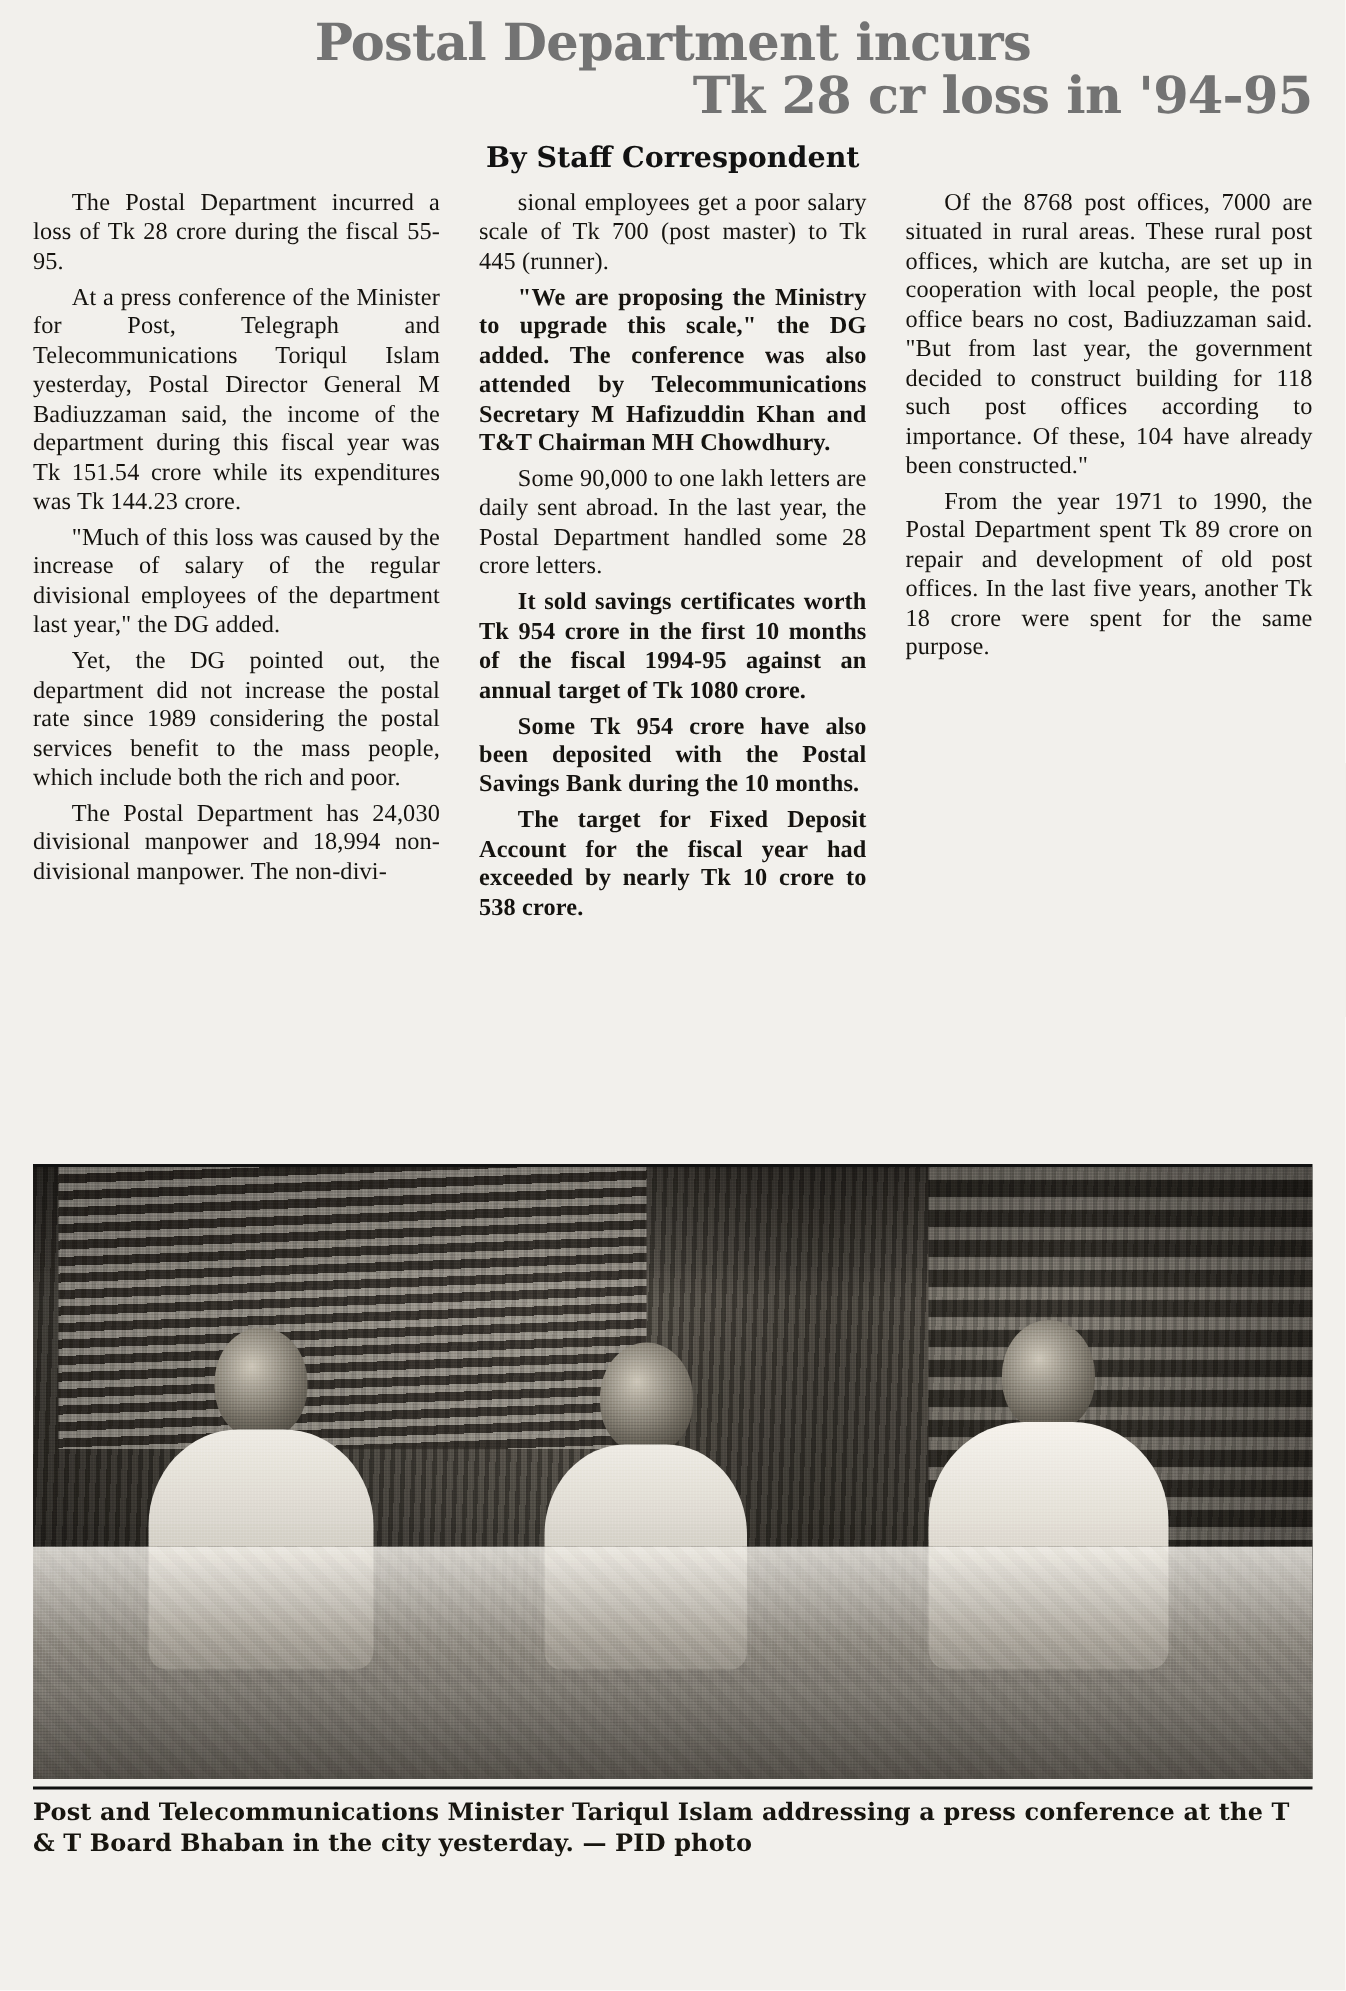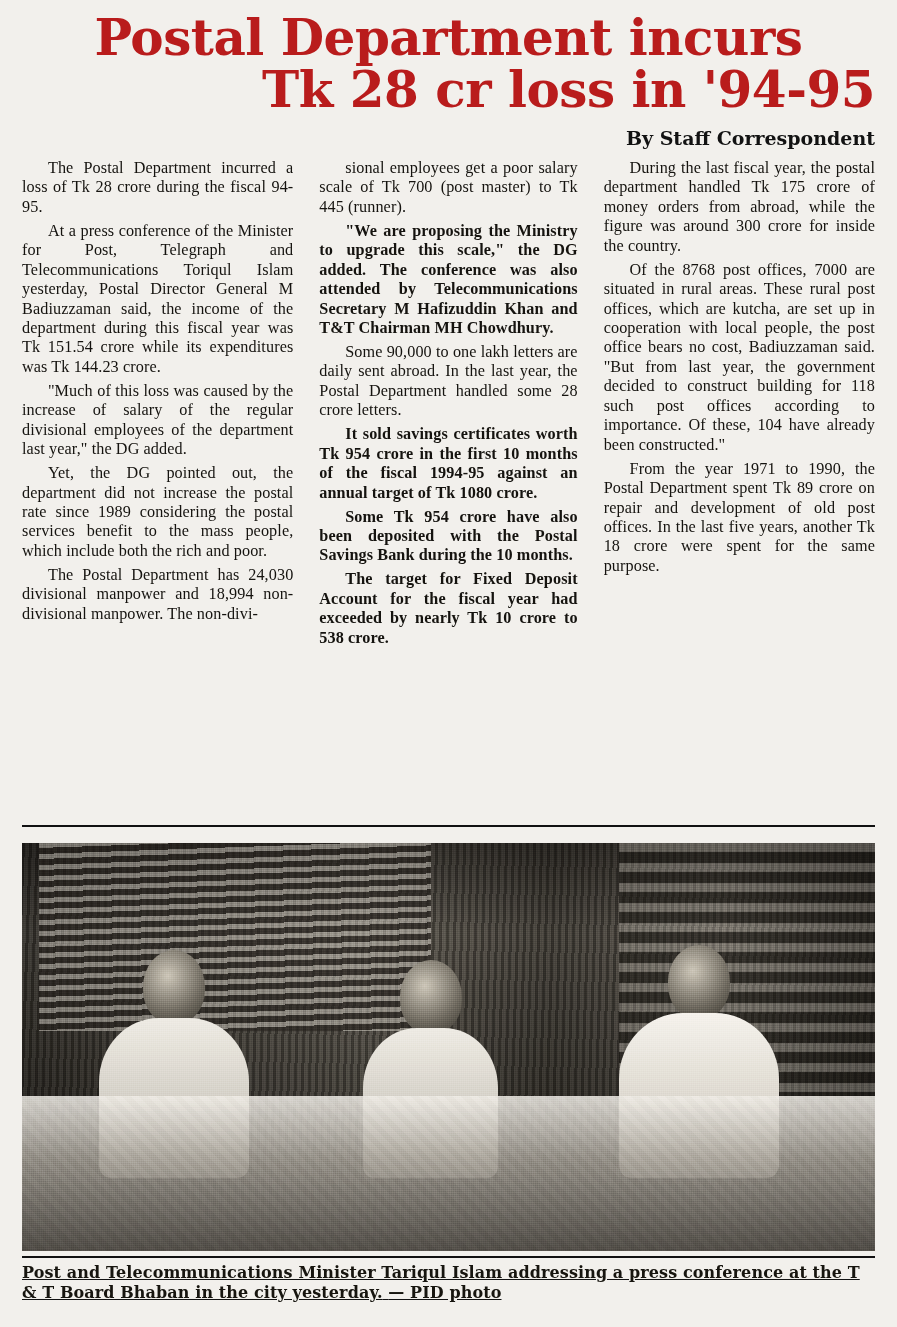--- a/index.html
+++ b/index.html
@@ -20,32 +20,32 @@
     height: 1327px;
     background: #f2f0ec;
     box-sizing: border-box;
     padding: 8px 22px 0 22px;
   }
   
   .headline {
     text-align: center;
     font-family: "DejaVu Serif", serif;
     font-weight: bold;
-    font-size: 50px;
+    font-size: 34px;
     line-height: 1.03;
     letter-spacing: -0.5px;
-    color: #b91c1c;
+    color: #737373;
     margin: 4px 0 2px 0;
     text-rendering: optimizeLegibility;
   }
   .headline .l1 { display: block; }
   .headline .l2 { display: block; text-align: right; }
 
   .byline {
-    text-align: right;
+    text-align: center;
     font-family: "DejaVu Serif", serif;
     font-weight: bold;
     font-size: 19px;
     margin: 12px 0 10px 0;
     color: #121212;
   }
 
   
   .columns {
     display: flex;
@@ -68,24 +68,23 @@
   .col p {
     margin: 0 0 0.28em 0;
     text-indent: 1.6em;
   }
   .col p.b {
     font-weight: bold;
   }
 
   
   .photo-wrap {
-    margin-top: 26px;
+    margin-top: 10px;
     border-top: 2px solid #111;
-    padding-top: 16px;
-    text-decoration: underline;
+    padding-top: 0;
   }
   .photo {
     position: relative;
     width: 100%;
     height: 408px;
     overflow: hidden;
     background: #6d6a63;
     filter: contrast(1.05);
   }
   .photo .bg {
@@ -173,36 +172,35 @@
 
   <h1 class="headline">
     <span class="l1">Postal Department incurs</span>
     <span class="l2">Tk 28 cr loss in '94-95</span>
   </h1>
 
   <div class="byline">By Staff Correspondent</div>
 
   <div class="columns">
     <div class="col c1">
-        <p>The Postal Department incurred a loss of Tk 28 crore during the fiscal 94-95.</p>
+        <p>The Postal Department incurred a loss of Tk 28 crore during the fiscal 55-95.</p>
         <p>At a press conference of the Minister for Post, Telegraph and Telecommunications Toriqul Islam yesterday, Postal Director General M Badiuzzaman said, the income of the department during this fiscal year was Tk 151.54 crore while its expenditures was Tk 144.23 crore.</p>
         <p>"Much of this loss was caused by the increase of salary of the regular divisional employees of the department last year," the DG added.</p>
         <p>Yet, the DG pointed out, the department did not increase the postal rate since 1989 considering the postal services benefit to the mass people, which include both the rich and poor.</p>
         <p>The Postal Department has 24,030 divisional manpower and 18,994 non-divisional manpower. The non-divi-</p>
       </div>
     <div class="col c2">
         <p>sional employees get a poor salary scale of Tk 700 (post master) to Tk 445 (runner).</p>
         <p class="b">"We are proposing the Ministry to upgrade this scale," the DG added. The conference was also attended by Telecommunications Secretary M Hafizuddin Khan and T&amp;T Chairman MH Chowdhury.</p>
         <p>Some 90,000 to one lakh letters are daily sent abroad. In the last year, the Postal Department handled some 28 crore letters.</p>
         <p class="b">It sold savings certificates worth Tk 954 crore in the first 10 months of the fiscal 1994-95 against an annual target of Tk 1080 crore.</p>
         <p class="b">Some Tk 954 crore have also been deposited with the Postal Savings Bank during the 10 months.</p>
         <p class="b">The target for Fixed Deposit Account for the fiscal year had exceeded by nearly Tk 10 crore to 538 crore.</p>
       </div>
     <div class="col c3">
-        <p>During the last fiscal year, the postal department handled Tk 175 crore of money orders from abroad, while the figure was around 300 crore for inside the country.</p>
         <p>Of the 8768 post offices, 7000 are situated in rural areas. These rural post offices, which are kutcha, are set up in cooperation with local people, the post office bears no cost, Badiuzzaman said. "But from last year, the government decided to construct building for 118 such post offices according to importance. Of these, 104 have already been constructed."</p>
         <p>From the year 1971 to 1990, the Postal Department spent Tk 89 crore on repair and development of old post offices. In the last five years, another Tk 18 crore were spent for the same purpose.</p>
       </div>
   </div>
 
   <div class="photo-wrap">
     <div class="photo">
       <div class="bg"></div>
       <div class="blinds"></div>
       <div class="panel-right"></div>

